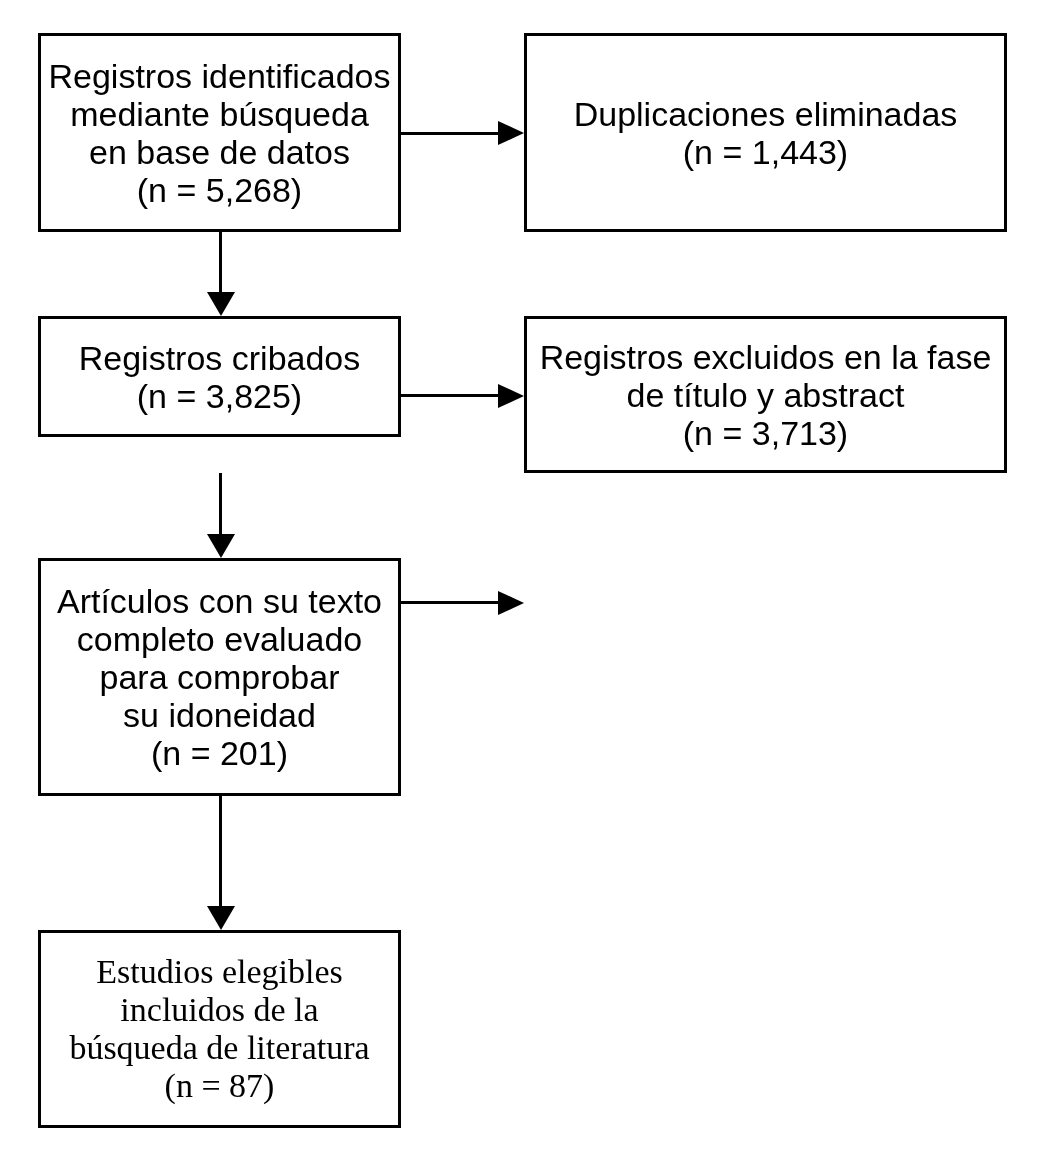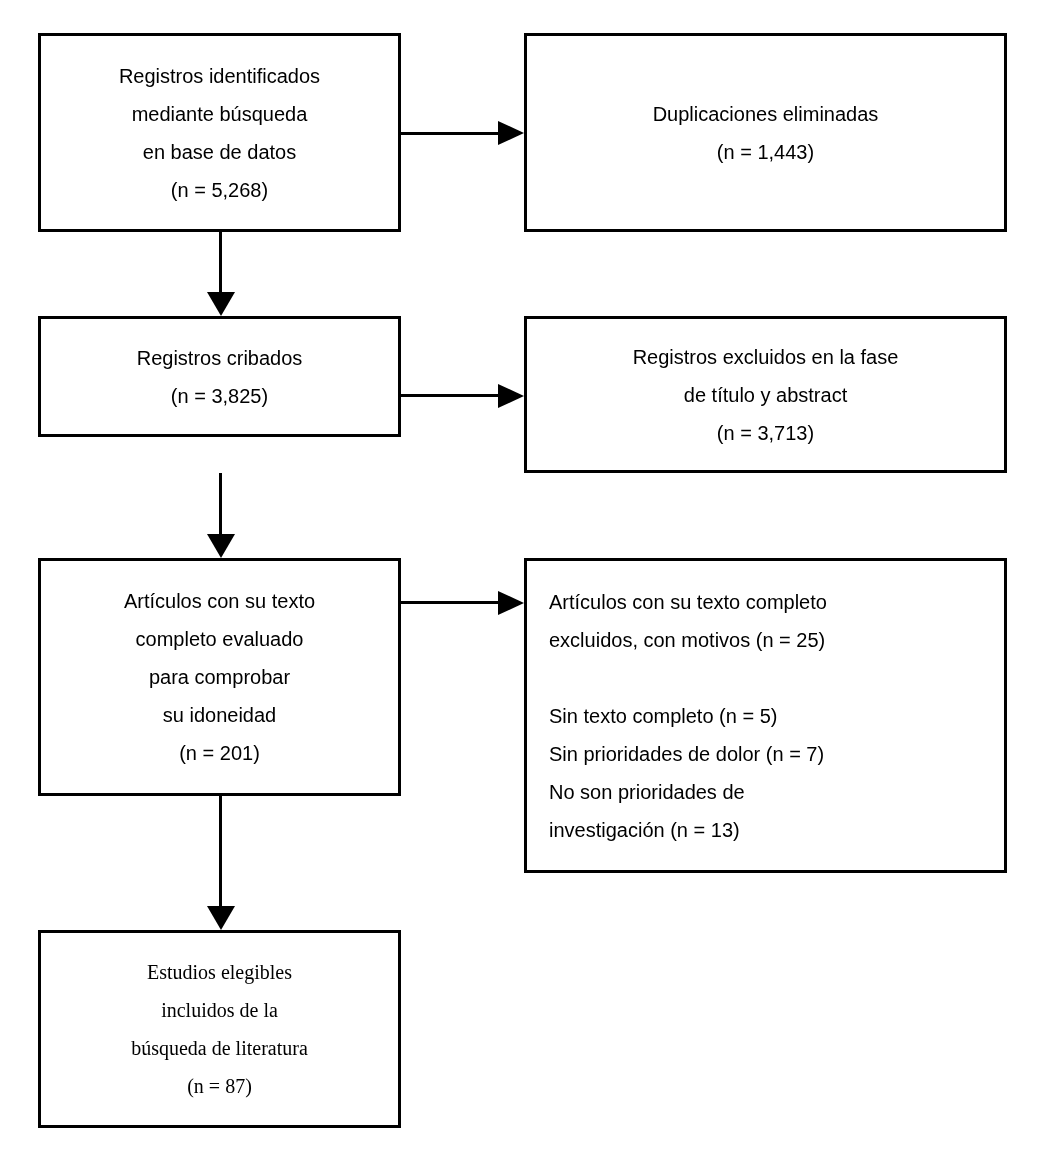--- a/index.html
+++ b/index.html
@@ -18,21 +18,21 @@
     position: absolute;
     border: 3px solid #000000;
     background: #ffffff;
     display: flex;
     align-items: center;
     justify-content: center;
   }
 
   .box-text {
     white-space: pre-line;
-    font-size: 20px;
+    font-size: 34px;
     line-height: 38px;
     text-align: center;
     color: #000000;
   }
 
   
   #box-identified         { left: 38px;  top: 33px;  width: 363px; height: 199px; }
   #box-duplicates         { left: 524px; top: 33px;  width: 483px; height: 199px; }
   #box-screened           { left: 38px;  top: 316px; width: 363px; height: 121px; }
   #box-excluded-title     { left: 524px; top: 316px; width: 483px; height: 157px; }
@@ -101,29 +101,20 @@
   </div>
 
   <div class="box" id="box-fulltext">
     <div class="box-text">Artículos con su texto
 completo evaluado
 para comprobar
 su idoneidad
 (n = 201)</div>
   </div>
 
-  <div class="box" id="box-fulltext-excluded">
-    <div class="box-text">Artículos con su texto completo
-excluidos, con motivos (n = 25)
-
-Sin texto completo (n = 5)
-Sin prioridades de dolor (n = 7)
-No son prioridades de
-investigación (n = 13)</div>
-  </div>
 
   <div class="box" id="box-included">
     <div class="box-text">Estudios elegibles
 incluidos de la
 búsqueda de literatura
 (n = 87)</div>
   </div>
 
   <div>
     <div class="shaft-v" id="arrow-v1-shaft"></div>

